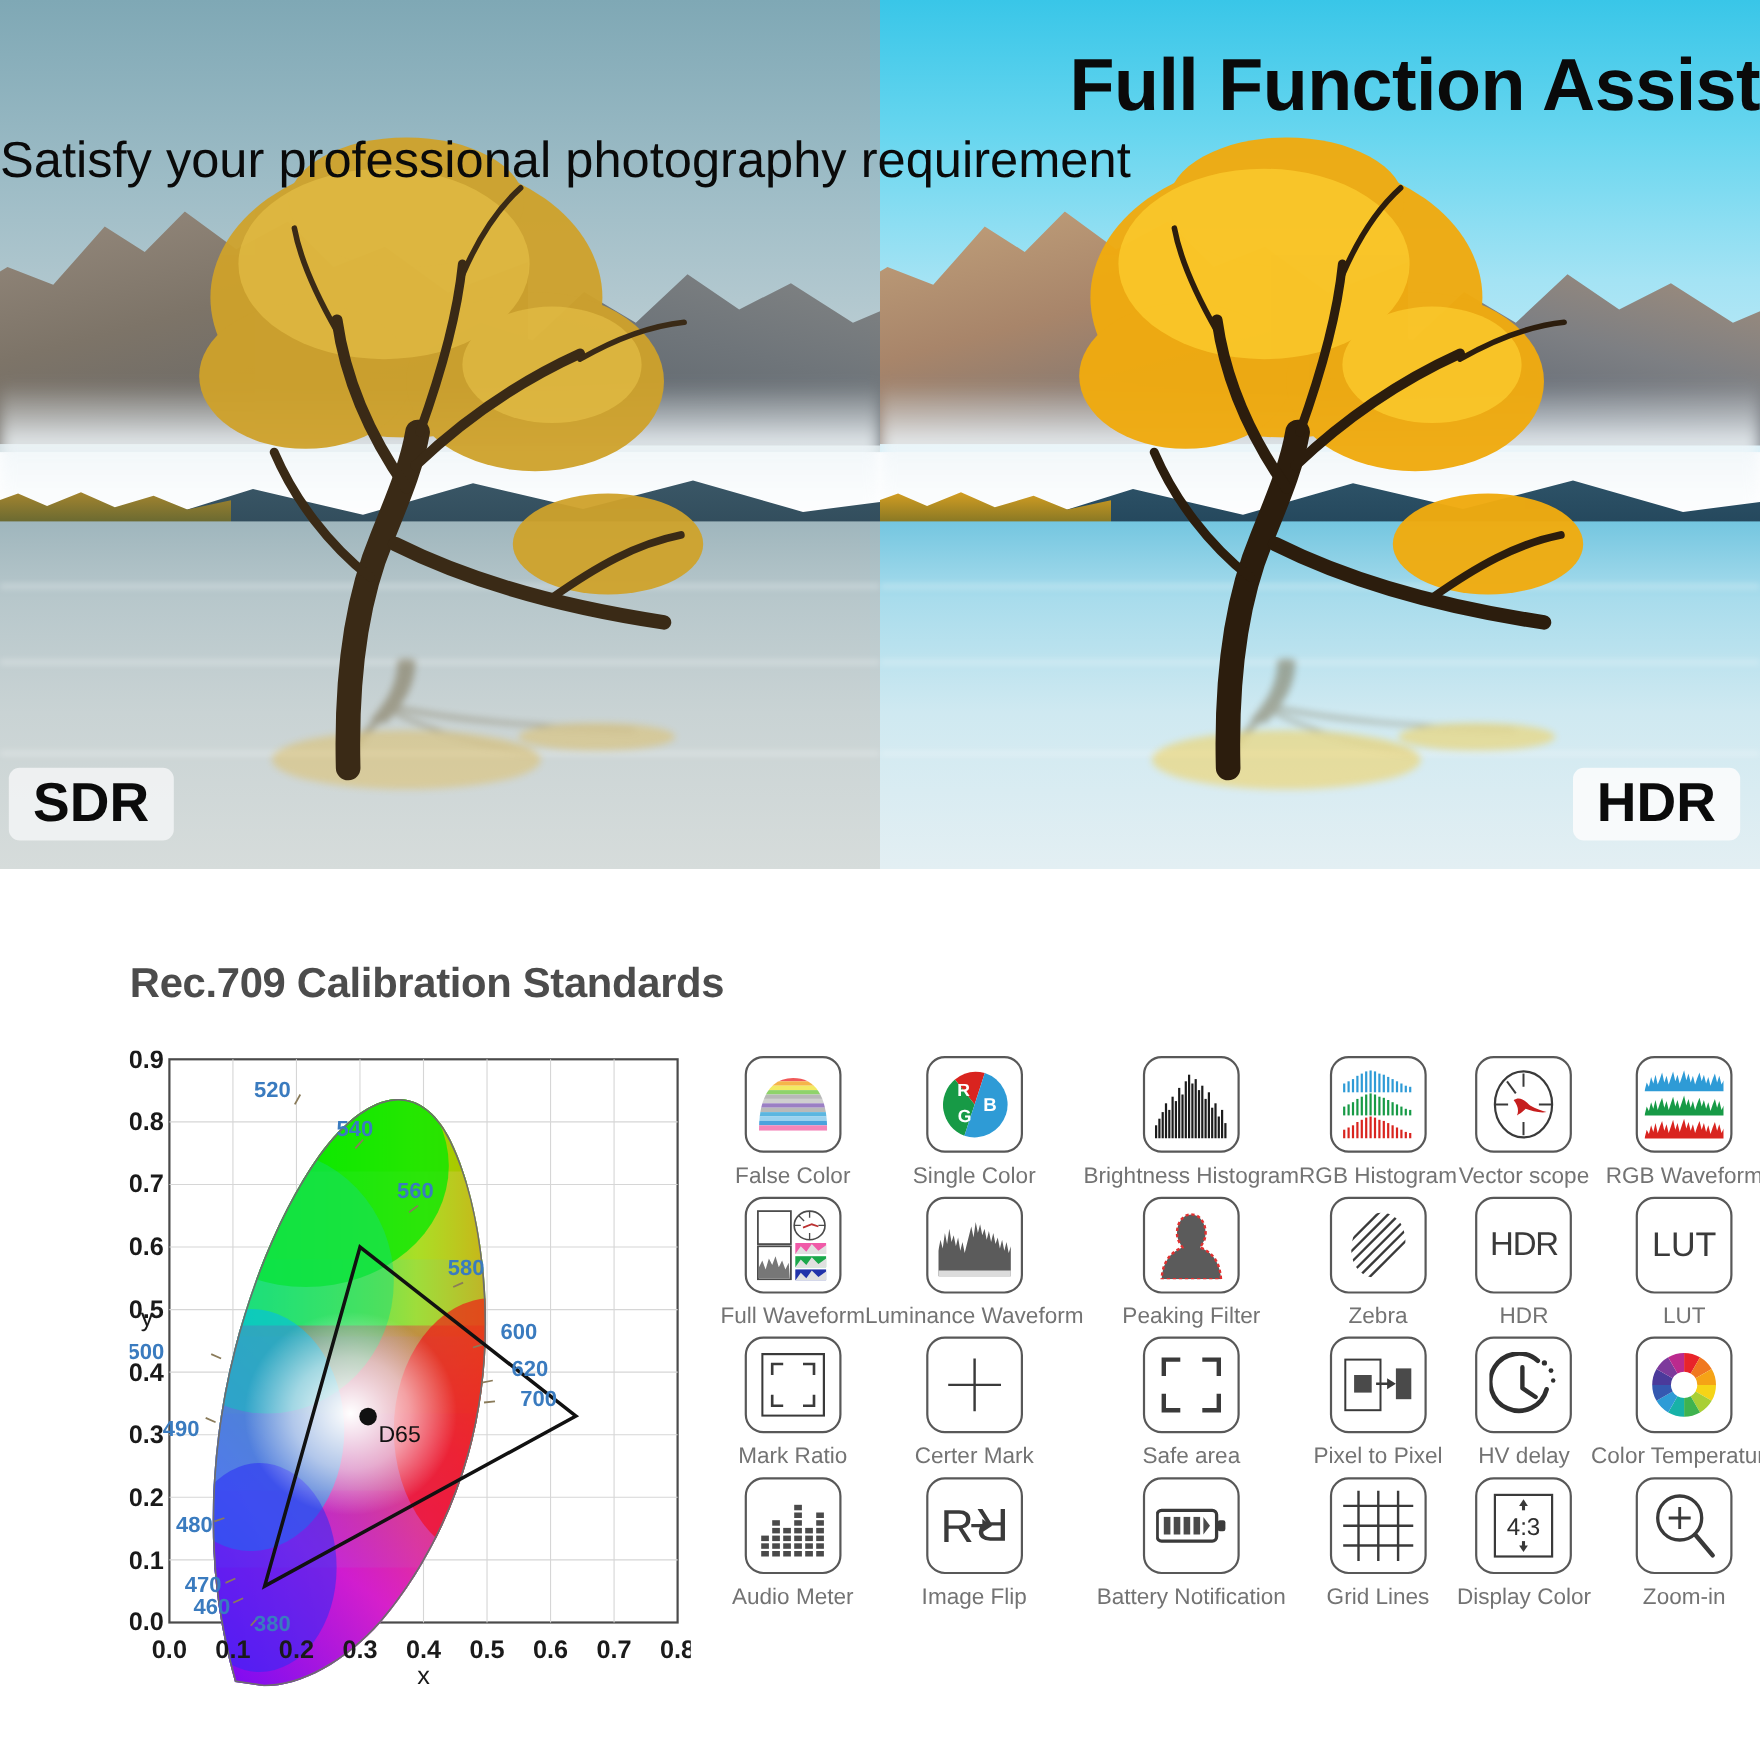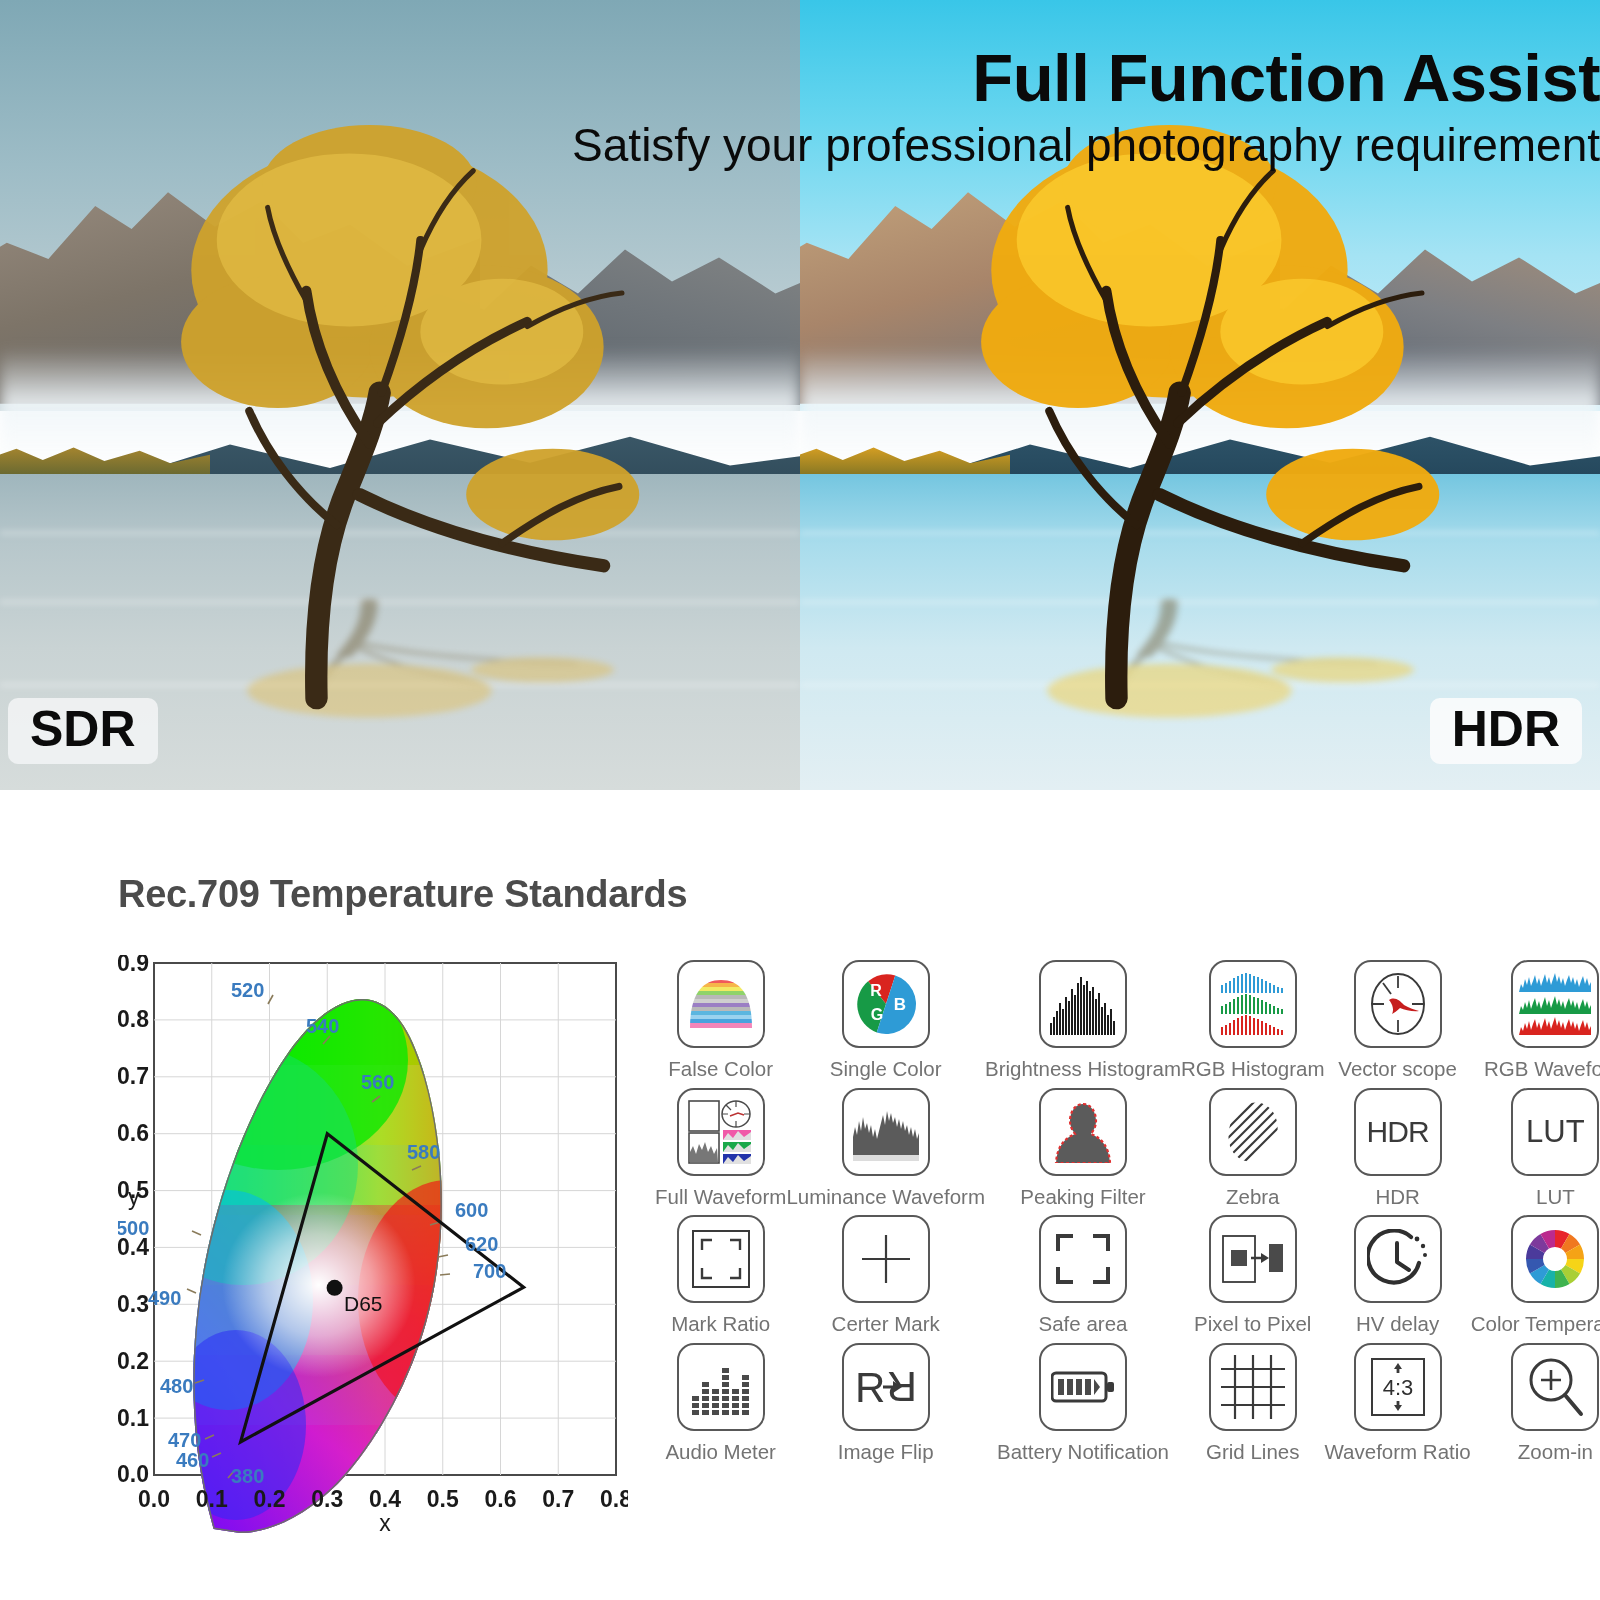--- a/index.html
+++ b/index.html
@@ -62,21 +62,21 @@
   }
   .badge-sdr{left:8px;}
   .badge-hdr{right:18px;background:rgba(250,251,252,.93);}
 
   .hero-title{
     position:absolute;left:0;top:44px;width:1600px;text-align:right;
     font-size:67px;font-weight:bold;color:#0a0a0a;letter-spacing:-.5px;
     line-height:1;z-index:5;
   }
   .hero-sub{
-    position:absolute;left:0;top:120px;width:1600px;text-align:right;
+    position:absolute;left:0;top:120px;width:1600px;text-align:left;
     font-size:46px;font-weight:normal;color:#0a0a0a;
     line-height:1.1;z-index:5;
   }
 
   
   .lower{position:absolute;left:0;top:790px;width:1600px;height:810px;background:#fff;}
   .section-title{
     position:absolute;left:118px;top:83px;
     font-size:38px;font-weight:bold;color:#4c4c4c;letter-spacing:-.3px;
   }
@@ -215,21 +215,21 @@
     </div>
     <div class="badge badge-hdr">HDR</div>
   </div>
 
   <div class="hero-title">Full Function Assist</div>
   <div class="hero-sub">Satisfy your professional photography requirement</div>
 </div>
 
 <div class="lower">
 
-  <div class="section-title">Rec.709 Temperature Standards</div>
+  <div class="section-title">Rec.709 Calibration Standards</div>
 
   <div class="cie-wrap">
     <svg class="cie-svg" width="510" height="580" viewBox="0 0 510 580">
       <defs>
         <clipPath id="horseshoe">
           <path d="M 95.6,574.0
                    C 86,540 78,500 76,455
                    C 73,395 80,330 95,272
                    C 112,205 140,140 172,95
                    C 196,62 222,44 244,44
@@ -827,21 +827,21 @@
           <rect x="2" y="2" width="52" height="56" fill="none" stroke="#3a3a3a" stroke-width="2"></rect>
           <g fill="#3a3a3a">
             <path d="M28 6 L32 12 L24 12 Z"></path>
             <rect x="26.6" y="11" width="2.8" height="5"></rect>
             <path d="M28 54 L32 48 L24 48 Z"></path>
             <rect x="26.6" y="44" width="2.8" height="5"></rect>
           </g>
           <text x="28" y="38" font-family="Liberation Sans, sans-serif" font-size="22" fill="#2f2f2f" text-anchor="middle">4:3</text>
         </svg>
       </div>
-      <div class="cap">Waveform Ratio</div>
+      <div class="cap">Display Color</div>
     </div>
 
     <div class="cell">
       <div class="tile">
         <svg width="60" height="62" viewBox="0 0 60 62">
           <circle cx="26" cy="24" r="20" fill="none" stroke="#3a3a3a" stroke-width="3"></circle>
           <g stroke="#3a3a3a" stroke-width="2.6">
             <line x1="26" y1="14" x2="26" y2="34"></line>
             <line x1="16" y1="24" x2="36" y2="24"></line>
           </g>

